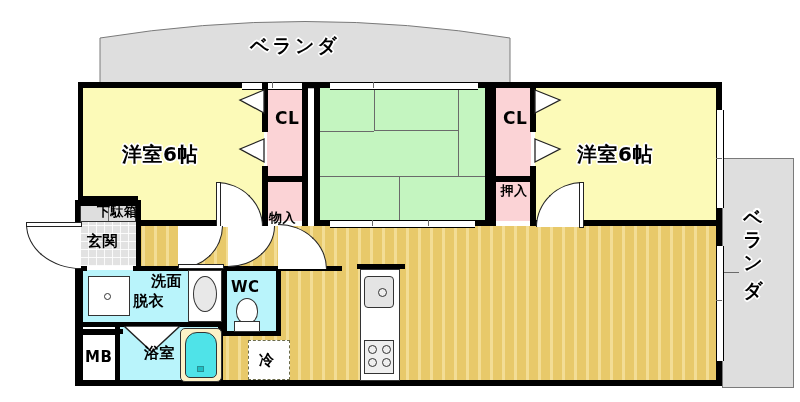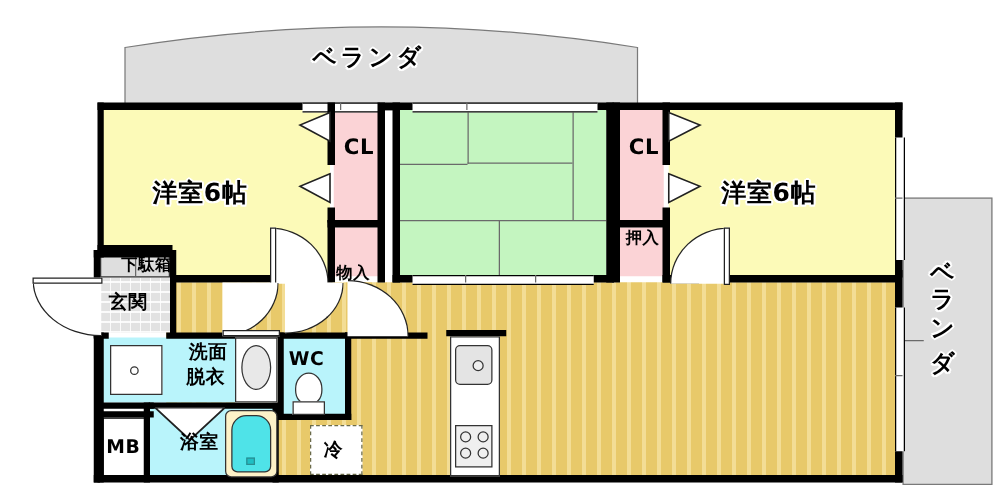--- a/index.html
+++ b/index.html
@@ -259,21 +259,21 @@
 
   <div class="lbl lbl-sm nosh" style="left:269px;top:209px;">物入</div>
 
   <div class="lbl lbl-sm nosh" style="left:500px;top:182px;line-height:17px;width:28px;text-align:center;">押入</div>
 
   <div class="lbl lbl-sm nosh" style="left:83px;top:203px;margin-left:14px;">下駄箱</div>
 
   <div class="lbl lbl-mid nosh" style="left:87px;top:232px;">玄関</div>
 
   <div class="lbl lbl-mid nosh" style="left:151px;top:272px;">洗面</div>
-  <div class="lbl lbl-mid nosh" style="left:133px;top:292px;margin-left:16px;">脱衣</div>
+  <div class="lbl lbl-mid nosh" style="left:133px;top:292px;">脱衣</div>
 
   <div class="lbl lbl-mid nosh" style="left:231px;top:278px;">WC</div>
 
   <div class="lbl lbl-mid nosh" style="left:144px;top:344px;">浴室</div>
 
   <div class="lbl lbl-mid nosh" style="left:85px;top:348px;">MB</div>
 
   <div class="lbl lbl-mid nosh" style="left:259px;top:351px;">冷</div>
 
 </div>

